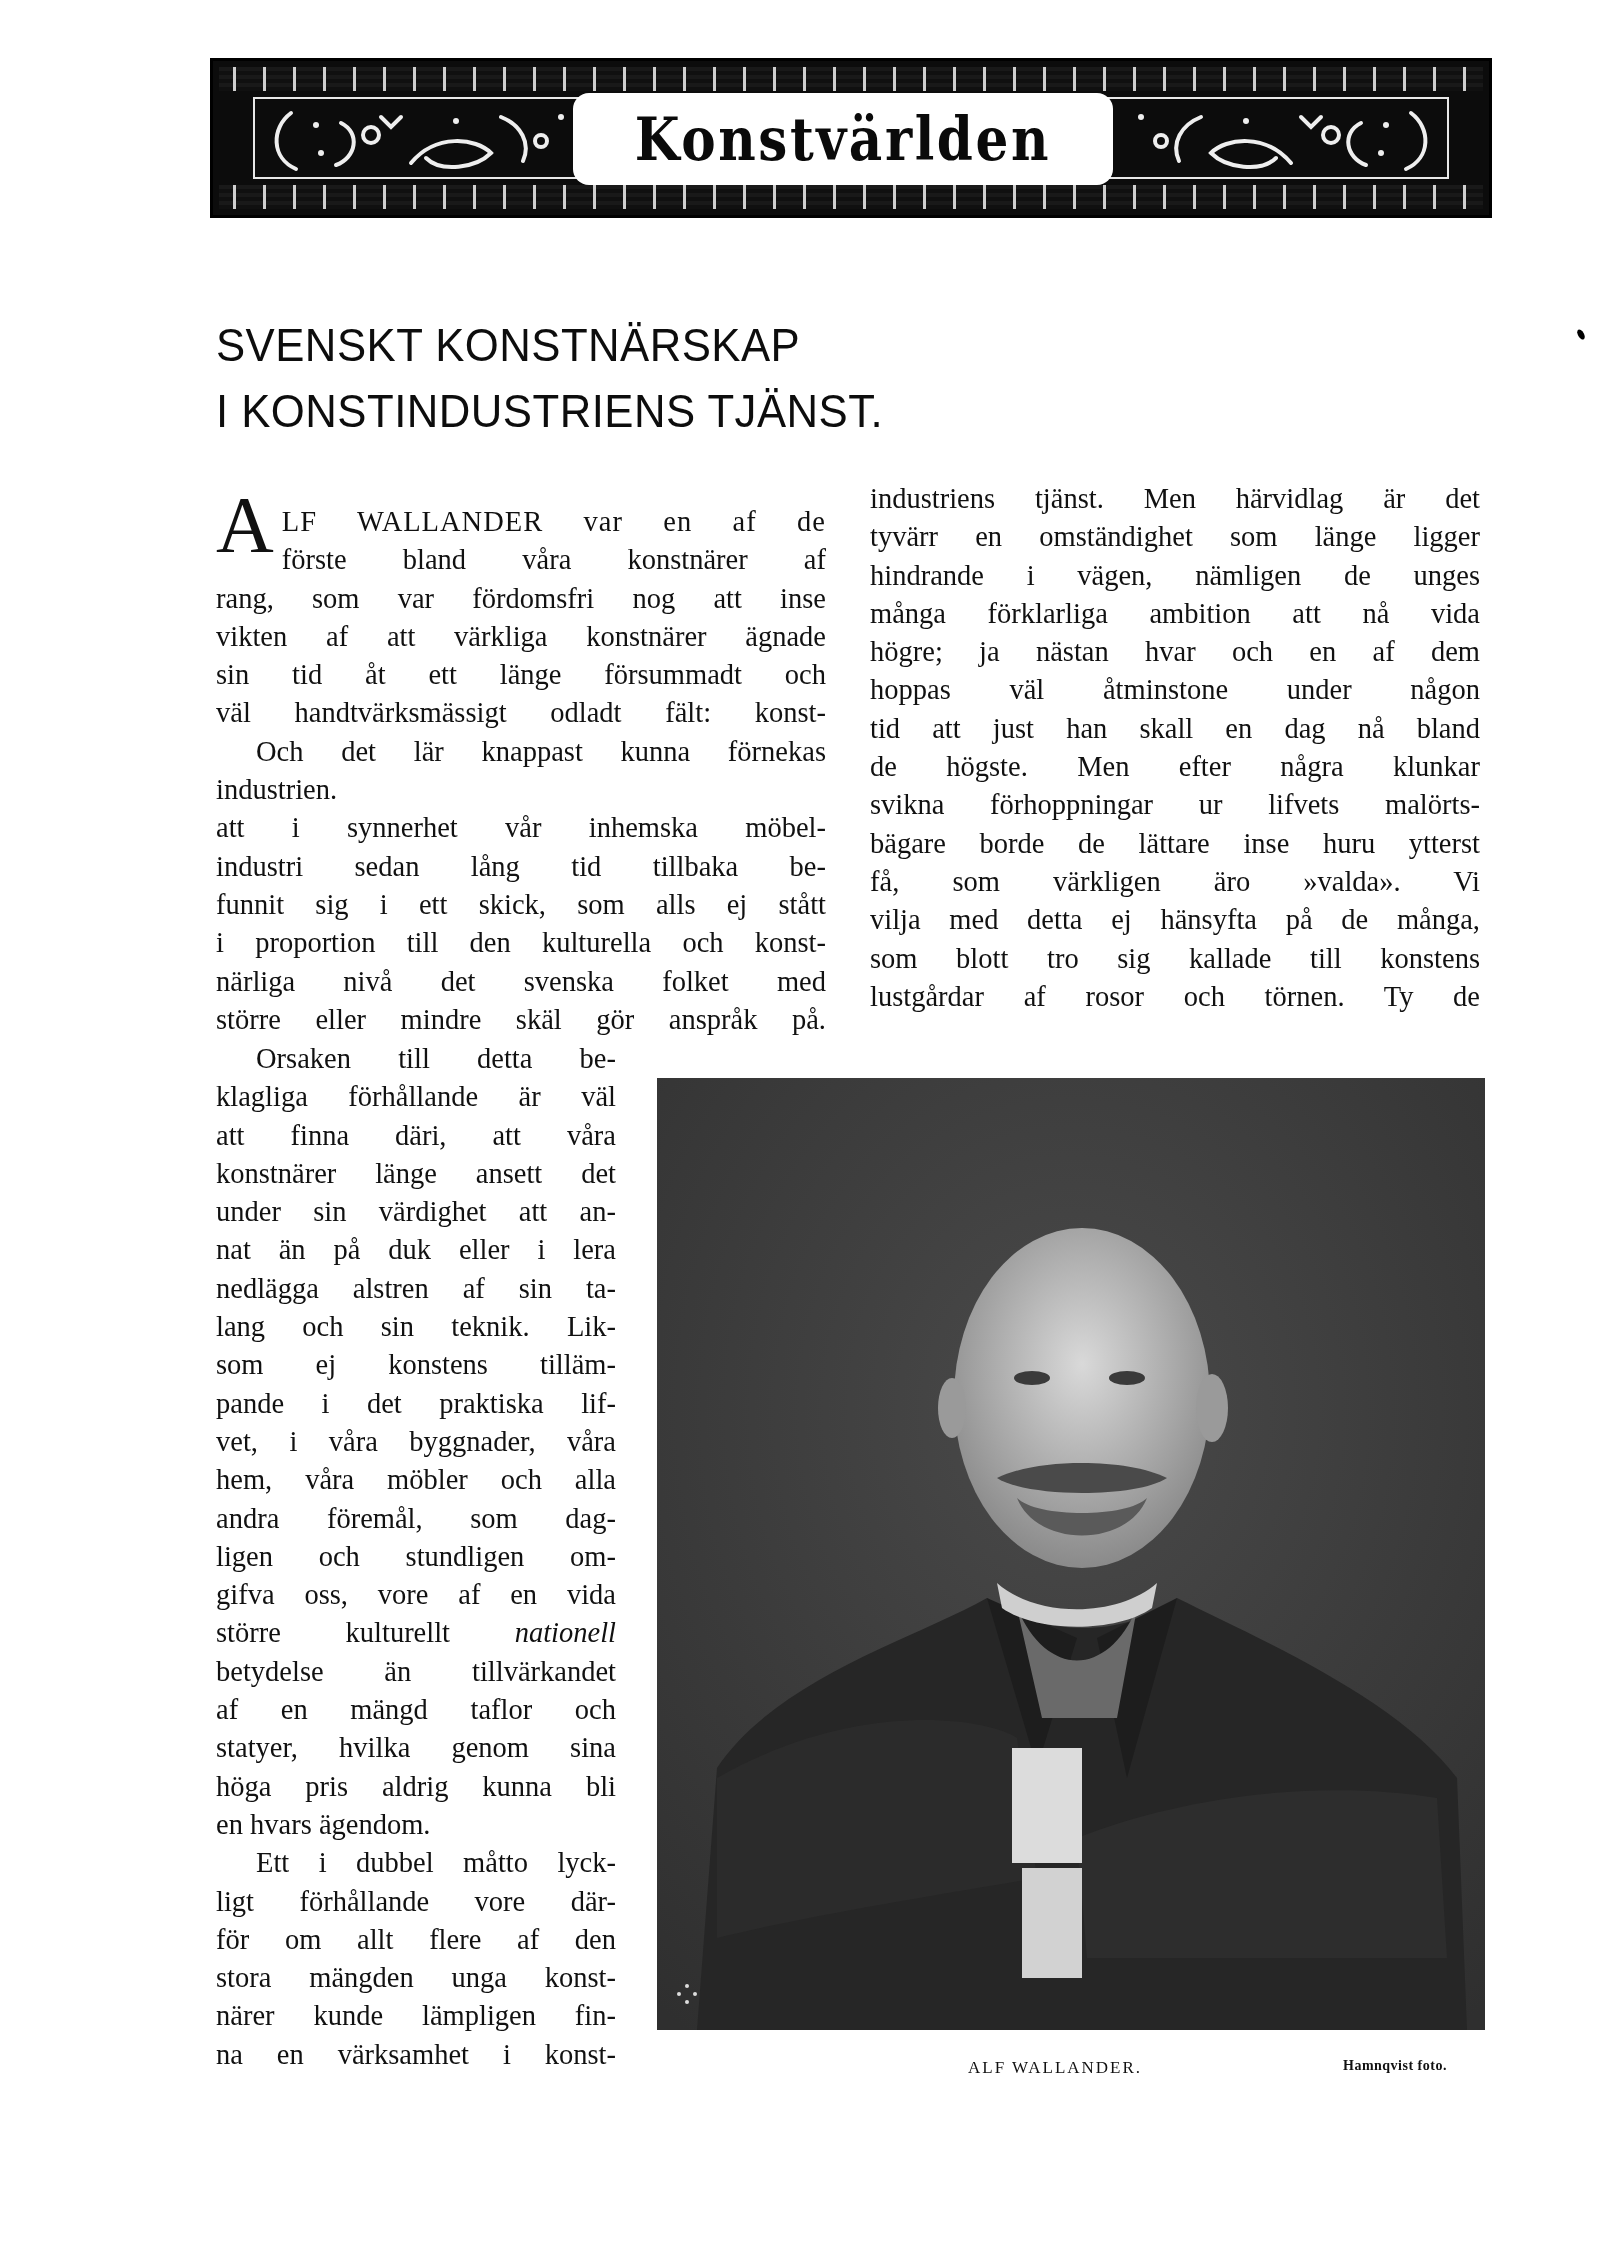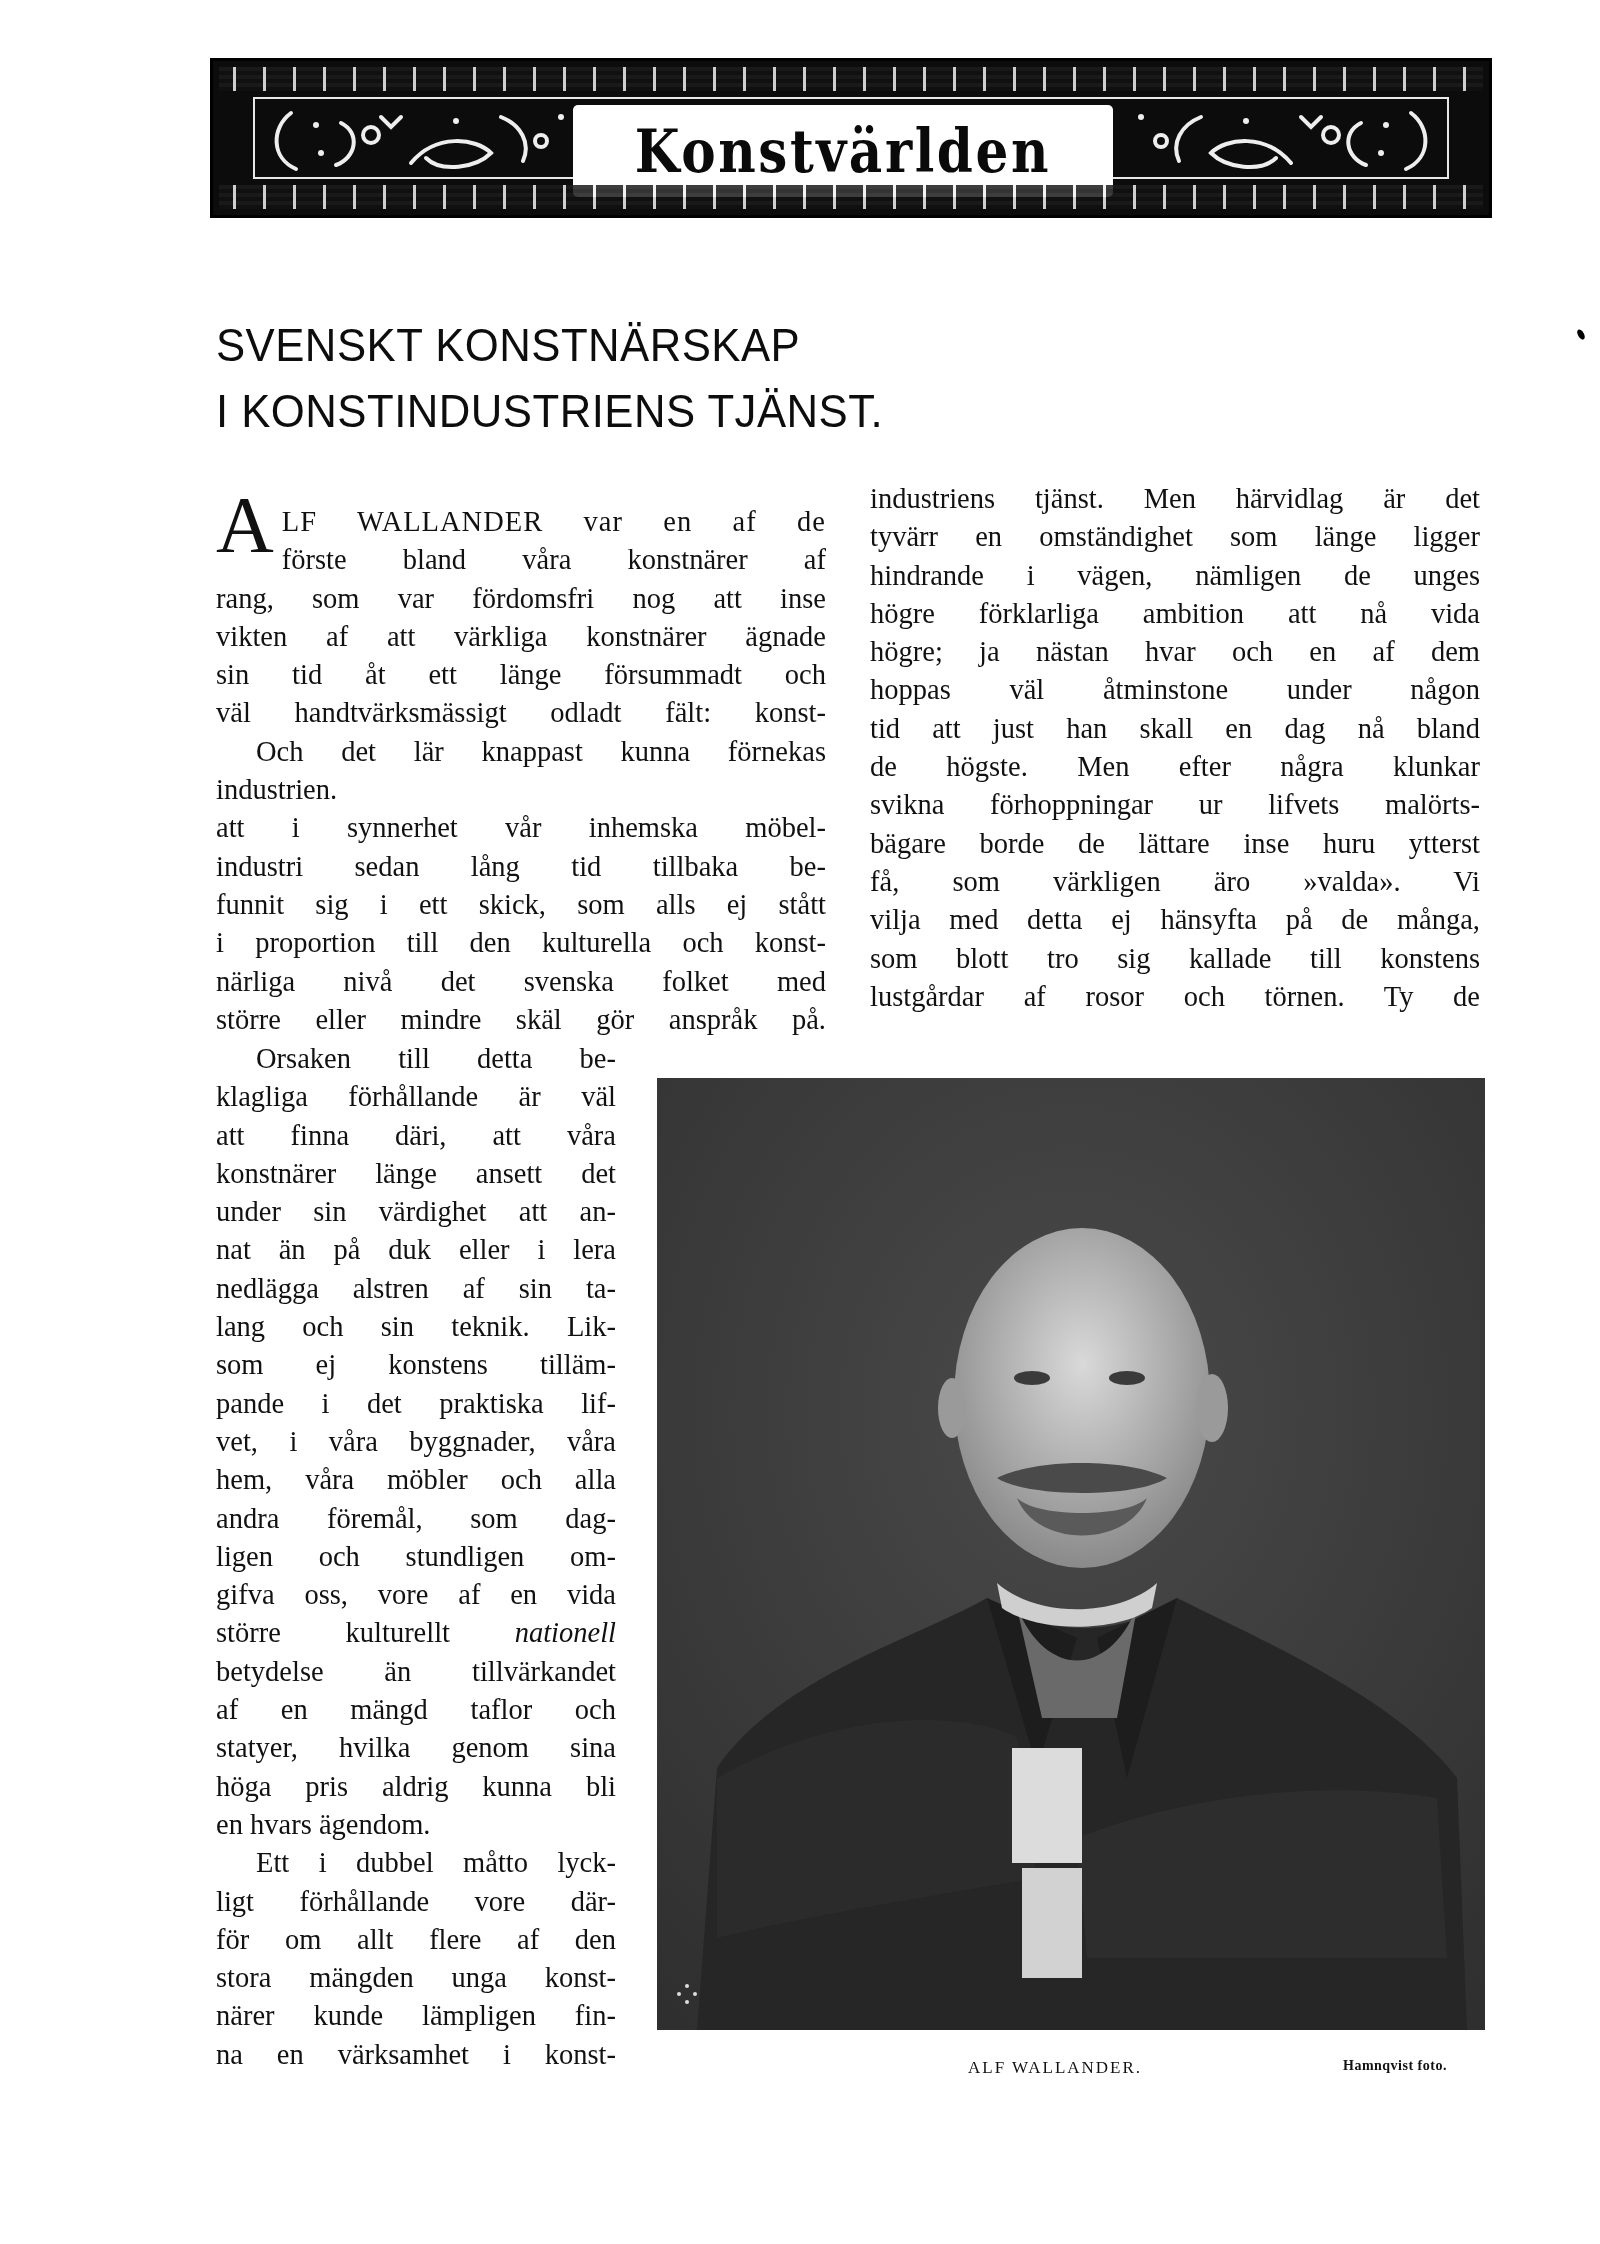--- a/index.html
+++ b/index.html
@@ -14,22 +14,22 @@
                 repeating-linear-gradient(90deg, transparent 0 14px, #f2f2f2 14px 17px, transparent 17px 30px),
                 repeating-linear-gradient(0deg, #111 0 4px, #1c1c1c 4px 8px);
               opacity:.85; }
   .masthead .band-top { top:6px; }
   .masthead .band-bottom { bottom:6px; }
   .masthead .inner-frame { position:absolute; left:40px; right:40px; top:36px; bottom:36px;
               border:2px solid #e8e8e8; }
   .masthead .flourish { position:absolute; top:42px; width:310px; height:76px; }
   .masthead .flourish-left { left:48px; }
   .masthead .flourish-right { right:48px; }
-  .masthead .title-plate { position:absolute; left:360px; top:44px; width:540px; height:92px;
-              background:#ffffff; border-radius:5px; display:flex; align-items:center; justify-content:center; }
+  .masthead .title-plate { position:absolute; left:360px; top:32px; width:540px; height:92px;
+              background:#ffffff; border-radius:16px; display:flex; align-items:center; justify-content:center; }
   .masthead .title-text { font-family:"DejaVu Serif", serif; font-size:60px; font-weight:bold;
               letter-spacing:3px; transform:scaleX(0.86); color:#0a0a0a; }
 
   
   .headline { position:absolute; left:216px; top:312px; margin:0;
               font-family:"Liberation Sans", sans-serif; font-weight:normal; font-size:46px;
               line-height:66px; letter-spacing:0.5px; color:#0d0d0d; transform:scaleX(0.95); transform-origin:left; }
   .headline span { display:block; }
 
   .stray-mark { position:absolute; left:1578px; top:329px; width:6px; height:11px;
@@ -156,21 +156,21 @@
   <span class="line">för  om  allt  flere  af  den</span>
   <span class="line">stora mängden unga konst-</span>
   <span class="line">närer  kunde lämpligen fin-</span>
   <span class="line">na  en  värksamhet i konst-</span>
 </div>
 
 <div class="col col-right">
   <span class="line">industriens tjänst.  Men  härvidlag är det</span>
   <span class="line">tyvärr en omständighet som länge ligger</span>
   <span class="line">hindrande  i  vägen,  nämligen  de  unges</span>
-  <span class="line">högre  förklarliga  ambition  att  nå  vida</span>
+  <span class="line">många  förklarliga  ambition  att  nå  vida</span>
   <span class="line">högre;  ja  nästan hvar och  en  af dem</span>
   <span class="line">hoppas  väl  åtminstone  under  någon</span>
   <span class="line">tid  att  just  han  skall  en  dag  nå  bland</span>
   <span class="line">de  högste.   Men  efter  några  klunkar</span>
   <span class="line">svikna  förhoppningar  ur lifvets malörts-</span>
   <span class="line">bägare borde de lättare inse huru ytterst</span>
   <span class="line">få,  som   värkligen   äro   »valda».   Vi</span>
   <span class="line">vilja med detta ej hänsyfta på de många,</span>
   <span class="line">som  blott  tro  sig  kallade  till  konstens</span>
   <span class="line">lustgårdar  af  rosor  och törnen.    Ty de</span>

